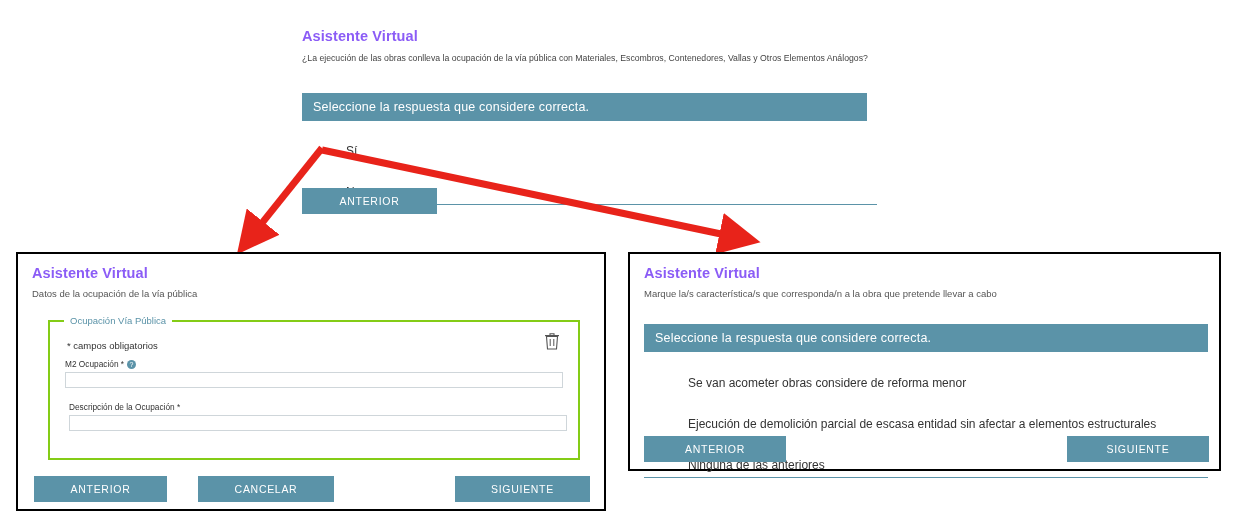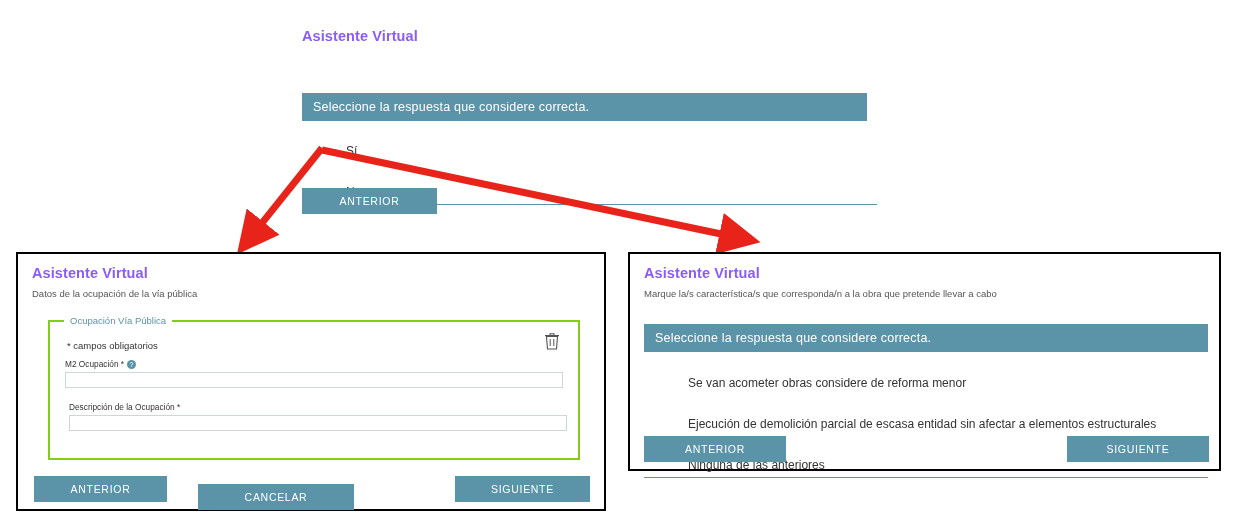--- a/index.html
+++ b/index.html
@@ -166,21 +166,21 @@
     color: #fff;
     font-size: 7px;
     line-height: 9px;
     text-align: center;
     vertical-align: middle;
     margin-left: 3px;
   }
   #lp-field1 { position: absolute; left: 47px; top: 105px; width: 498px; }
   #lp-field2 { position: absolute; left: 51px; top: 148px; width: 498px; }
   #lp-btn-prev   { position: absolute; left: 16px;  top: 222px; width: 133px; }
-  #lp-btn-cancel { position: absolute; left: 180px; top: 230px; width: 156px; }
+  #lp-btn-cancel { position: absolute; left: 180px; top: 222px; width: 136px; }
   #lp-btn-next   { position: absolute; left: 437px; top: 222px; width: 135px; }
 
   
   #right-panel {
     position: absolute;
     left: 628px;
     top: 252px;
     width: 593px;
     height: 219px;
     border: 2px solid #000;
@@ -202,20 +202,21 @@
     width: 564px;
   }
   #rp-btn-prev { position: absolute; left: 14px;  top: 182px; width: 142px; }
   #rp-btn-next { position: absolute; left: 437px; top: 182px; width: 142px; }
 </style>
 </head>
 <body>
 
 <div id="top-section">
   <div class="panel-title">Asistente Virtual</div>
+  <div class="top-question">¿La ejecución de las obras conlleva la ocupación de la vía pública con Materiales, Escombros, Contenedores, Vallas y Otros Elementos Análogos?</div>
 </div>
 
 <div id="top-blue-bar" class="blue-bar">Seleccione la respuesta que considere correcta.</div>
 
 <div id="top-options">
   <div class="option-row">Sí</div>
   <div class="option-row">No</div>
   <div class="hr-line"></div>
 </div>
 

